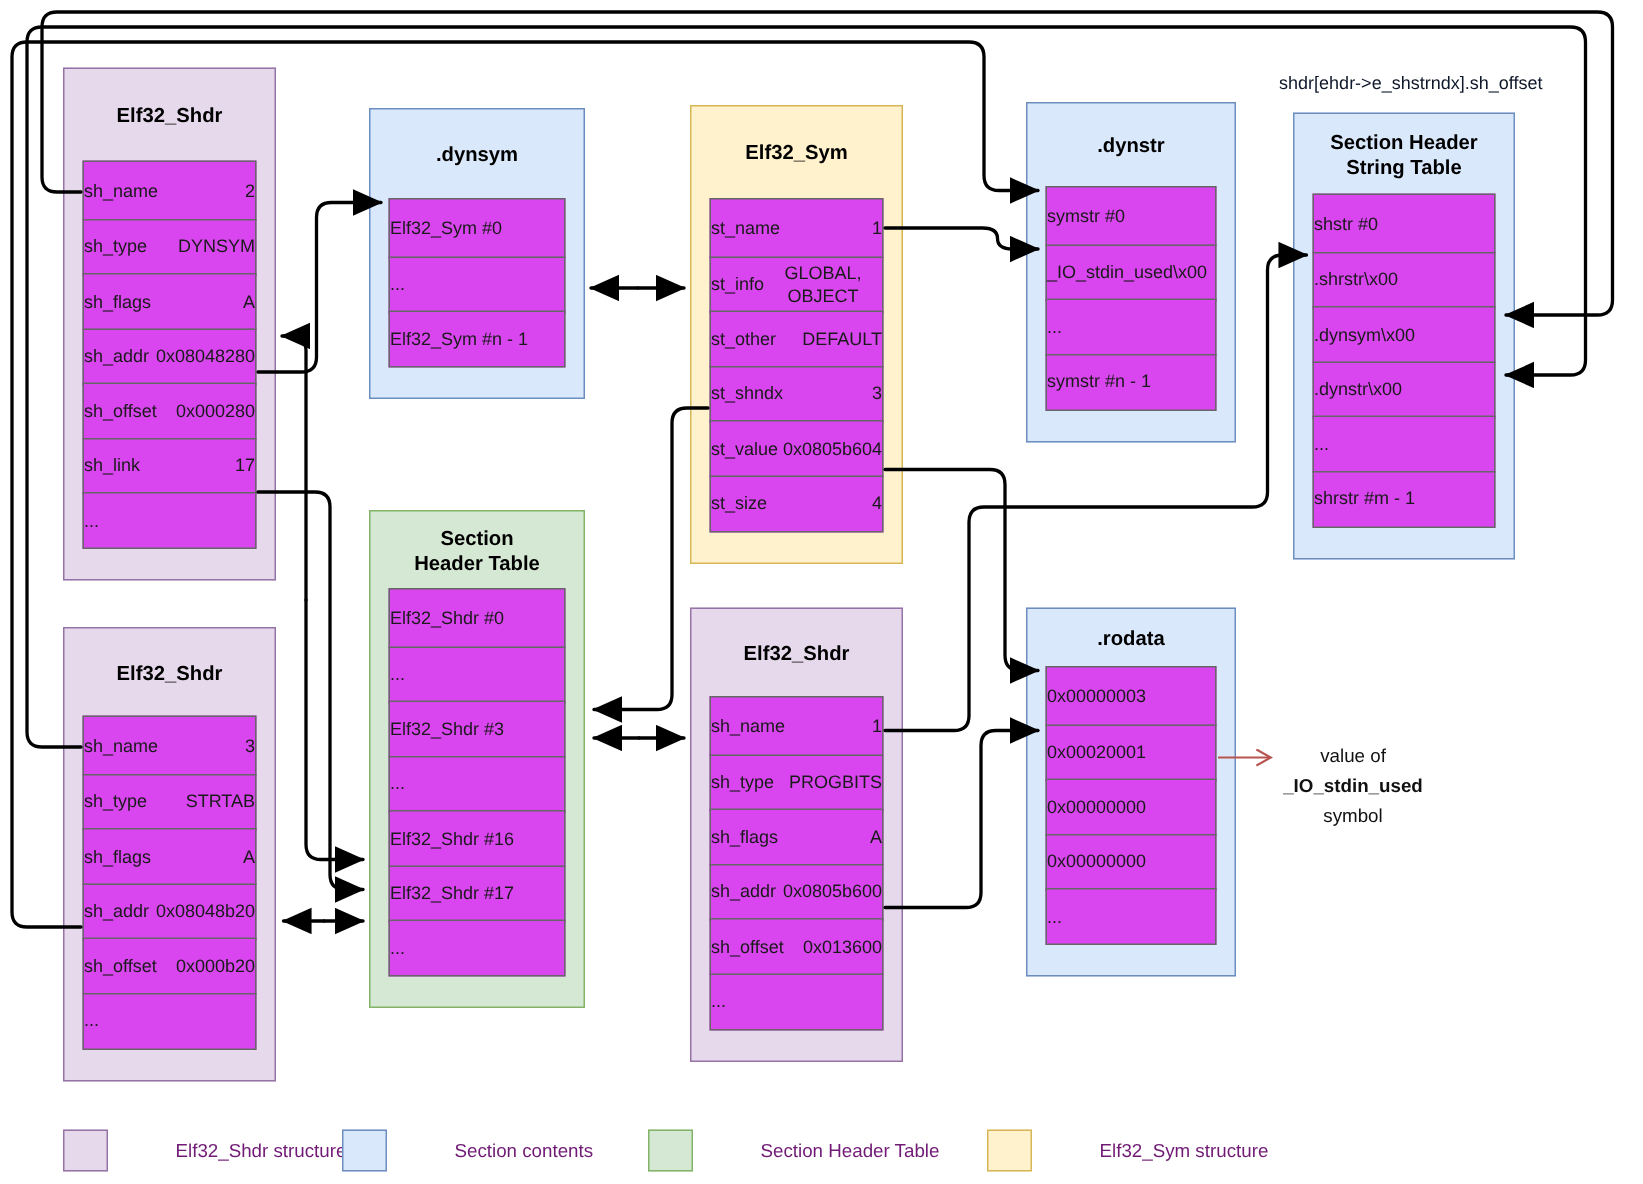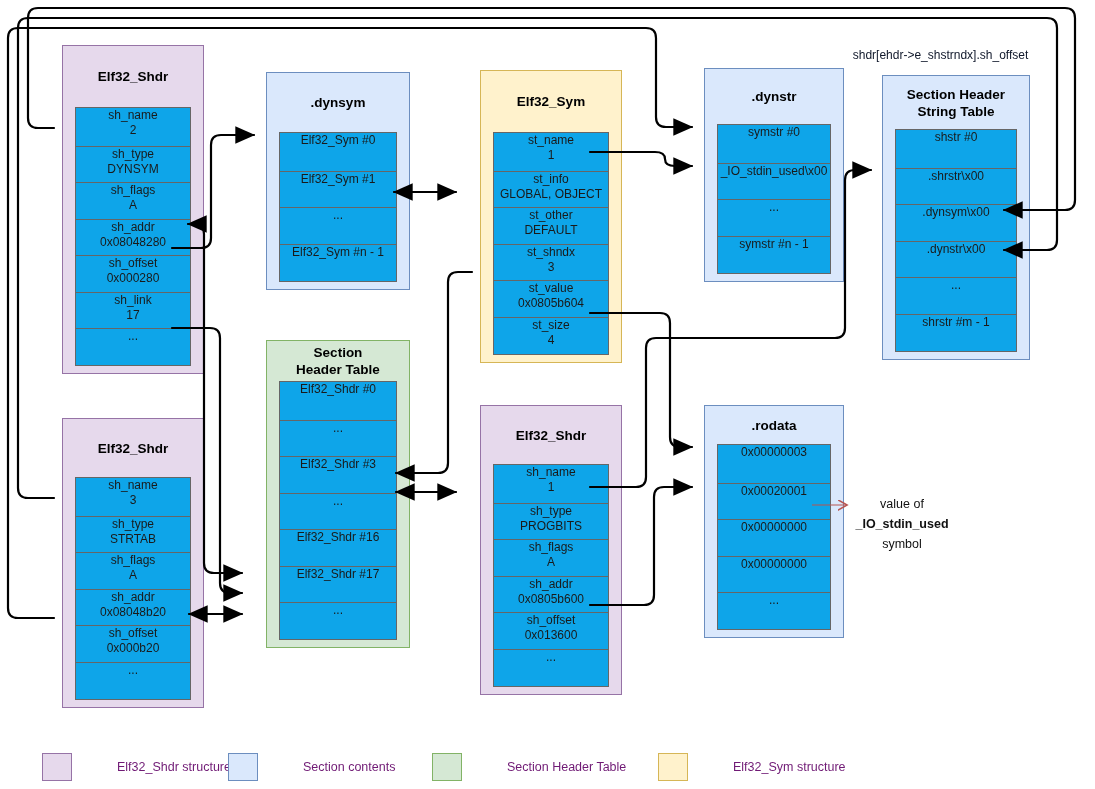--- a/index.html
+++ b/index.html
@@ -1,28 +1,28 @@
 <!DOCTYPE html>
 <html><head>
 <meta charset="utf-8">
 <style>
   html,body{margin:0;padding:0;}
   body{width:1095px;height:789px;position:relative;background:#ffffff;overflow:hidden;
        font-family:"Liberation Sans","DejaVu Sans",sans-serif;color:#111;}
   .stage{position:absolute;inset:0;}
-  .box{position:absolute;box-sizing:border-box;border:1.5px solid #999;padding-bottom:7px;margin-left:20px;}
+  .box{position:absolute;box-sizing:border-box;border:1.5px solid #999;padding-bottom:20px;}
   .box.purple{background:#e6d9ec;border-color:#9673a6;}
   .box.blue{background:#dae8fc;border-color:#6c8ebf;}
   .box.green{background:#d5e8d4;border-color:#82b366;}
   .box.yellow{background:#fff2cc;border-color:#d6b656;}
   .box-title{display:flex;flex-direction:column;align-items:center;justify-content:center;
              font-weight:bold;font-size:13.5px;line-height:17px;color:#000;text-align:center;}
   .rows{margin:0 12px;}
-  .row{box-sizing:border-box;height:40px;background:#0ea5e9;border:1.5px solid #666;
-       display:flex;flex-direction:column;align-items:center;justify-content:flex-start;
+  .row{box-sizing:border-box;height:40px;background:#d946ef;border:1.5px solid #666;
+       display:flex;flex-direction:row;align-items:center;justify-content:space-between;
        font-size:12px;line-height:15px;text-align:center;color:#1a1a1a;}
   .row + .row{margin-top:-1.5px;height:38px;}
   svg.wires{position:absolute;left:0;top:0;pointer-events:none;}
   .shstr-label{position:absolute;left:848px;top:48px;width:185px;text-align:center;
                font-size:12px;color:#0f172a;}
   .annotation{position:absolute;left:852px;top:494px;width:100px;text-align:center;
               font-size:12.5px;line-height:20px;color:#111;}
   .annotation .b{font-weight:bold;}
   .legend{position:absolute;left:0;top:753px;width:1095px;height:30px;}
   .legend-item{position:absolute;top:0;height:28px;display:flex;align-items:center;}
@@ -77,23 +77,20 @@
     </div>
   </div>
 
   <div class="box blue" style="left:246px;top:72px;width:144px;">
     <div class="box-title" style="height:59px;">.dynsym</div>
     <div class="rows">
       <div class="row">
           <div>Elf32_Sym #0</div>
         </div>
       <div class="row">
-          <div>Elf32_Sym #1</div>
-        </div>
-      <div class="row">
           <div>...</div>
         </div>
       <div class="row">
           <div>Elf32_Sym #n - 1</div>
         </div>
     </div>
   </div>
 
   <div class="box yellow" style="left:460px;top:70px;width:142px;">
     <div class="box-title" style="height:61px;">Elf32_Sym</div>
@@ -193,21 +190,21 @@
           <div>sh_offset</div>
           <div>0x000b20</div>
         </div>
       <div class="row">
           <div>...</div>
         </div>
     </div>
   </div>
 
   <div class="box green" style="left:246px;top:340px;width:144px;">
-    <div class="box-title" style="height:40px;border-radius:24px;">
+    <div class="box-title" style="height:51px;border-radius:24px;">
       <span>Section</span>
       <span>Header Table</span>
     </div>
     <div class="rows">
       <div class="row">
           <div>Elf32_Shdr #0</div>
         </div>
       <div class="row">
           <div>...</div>
         </div>

